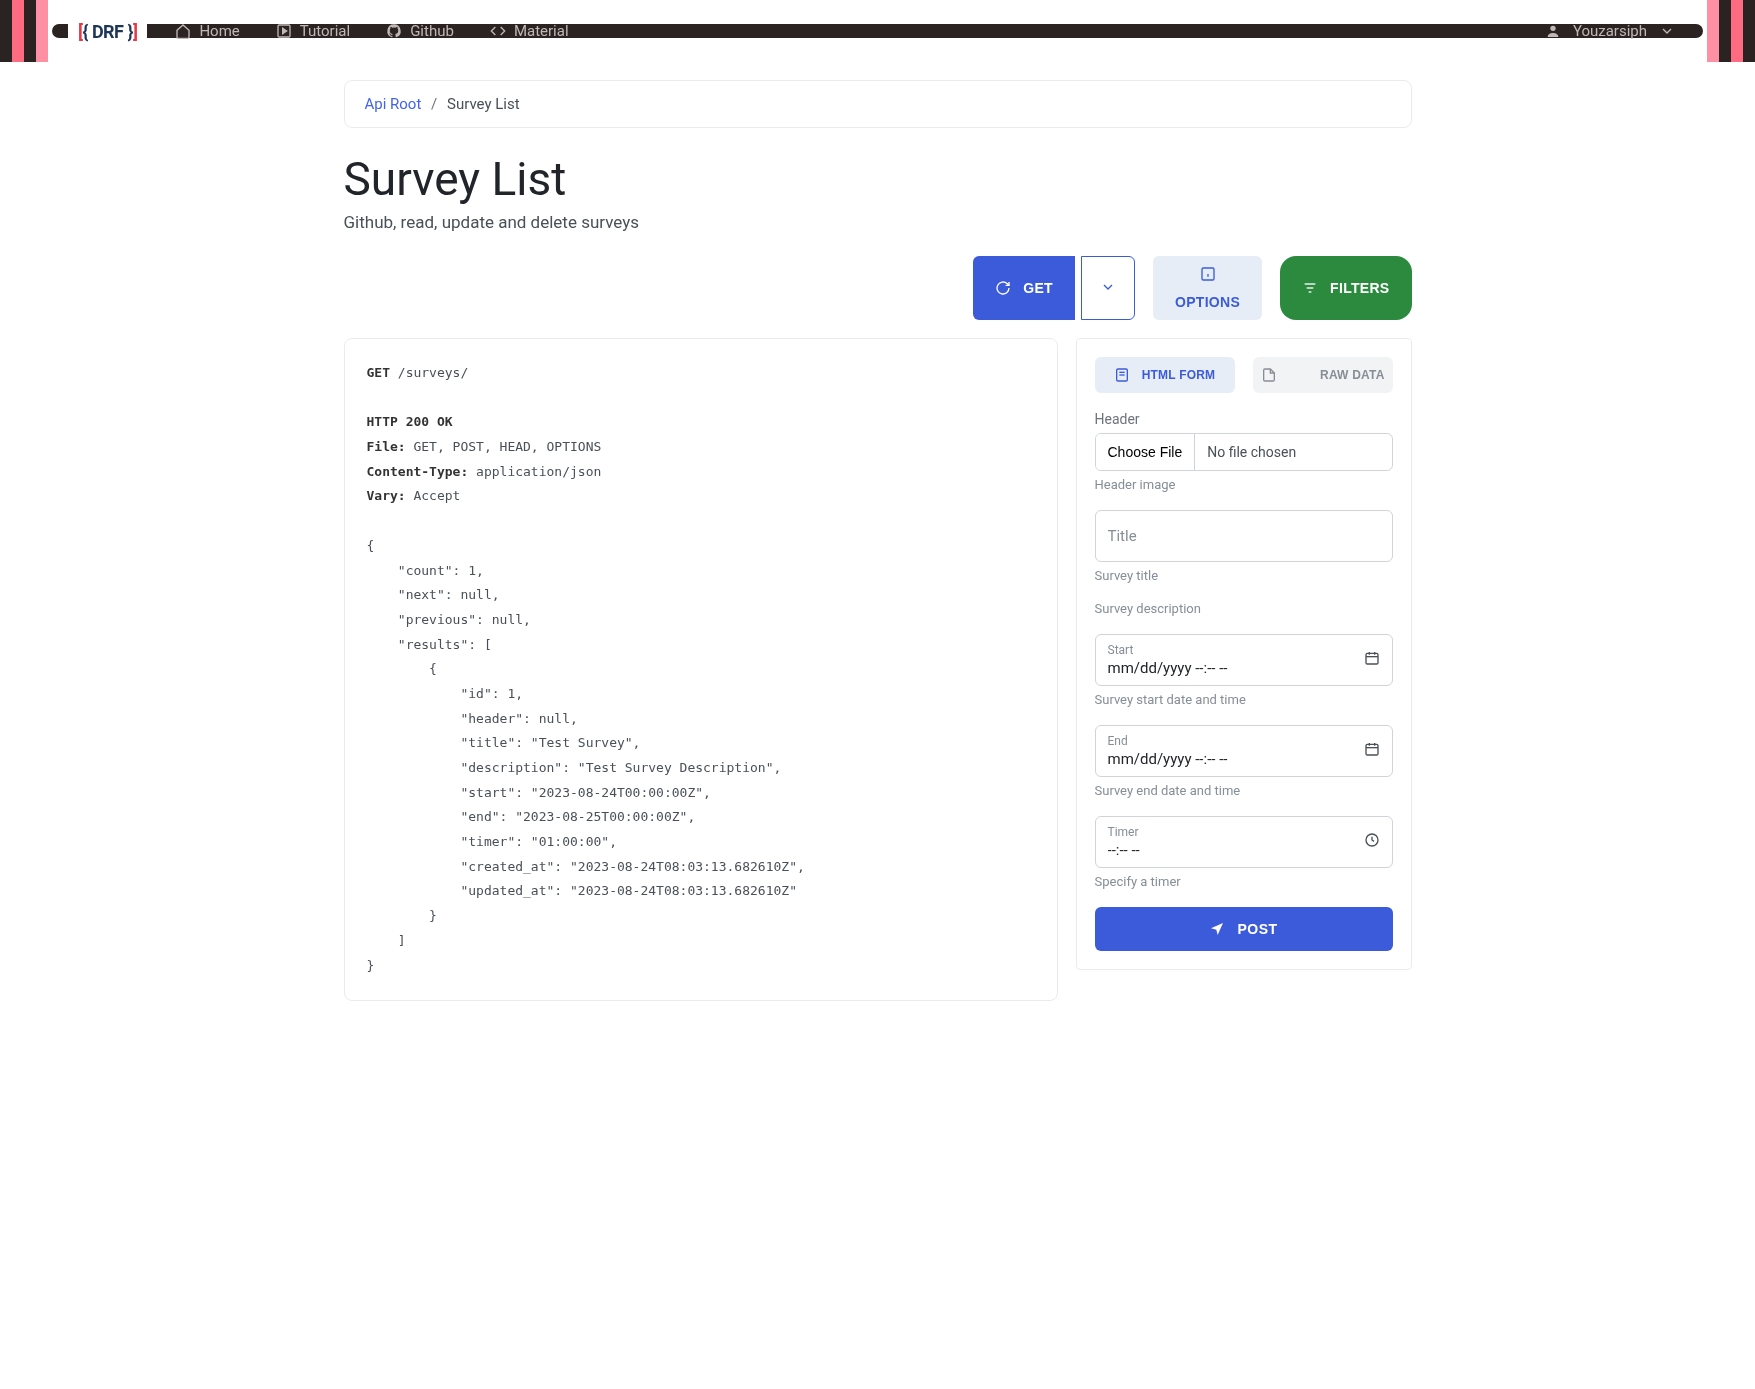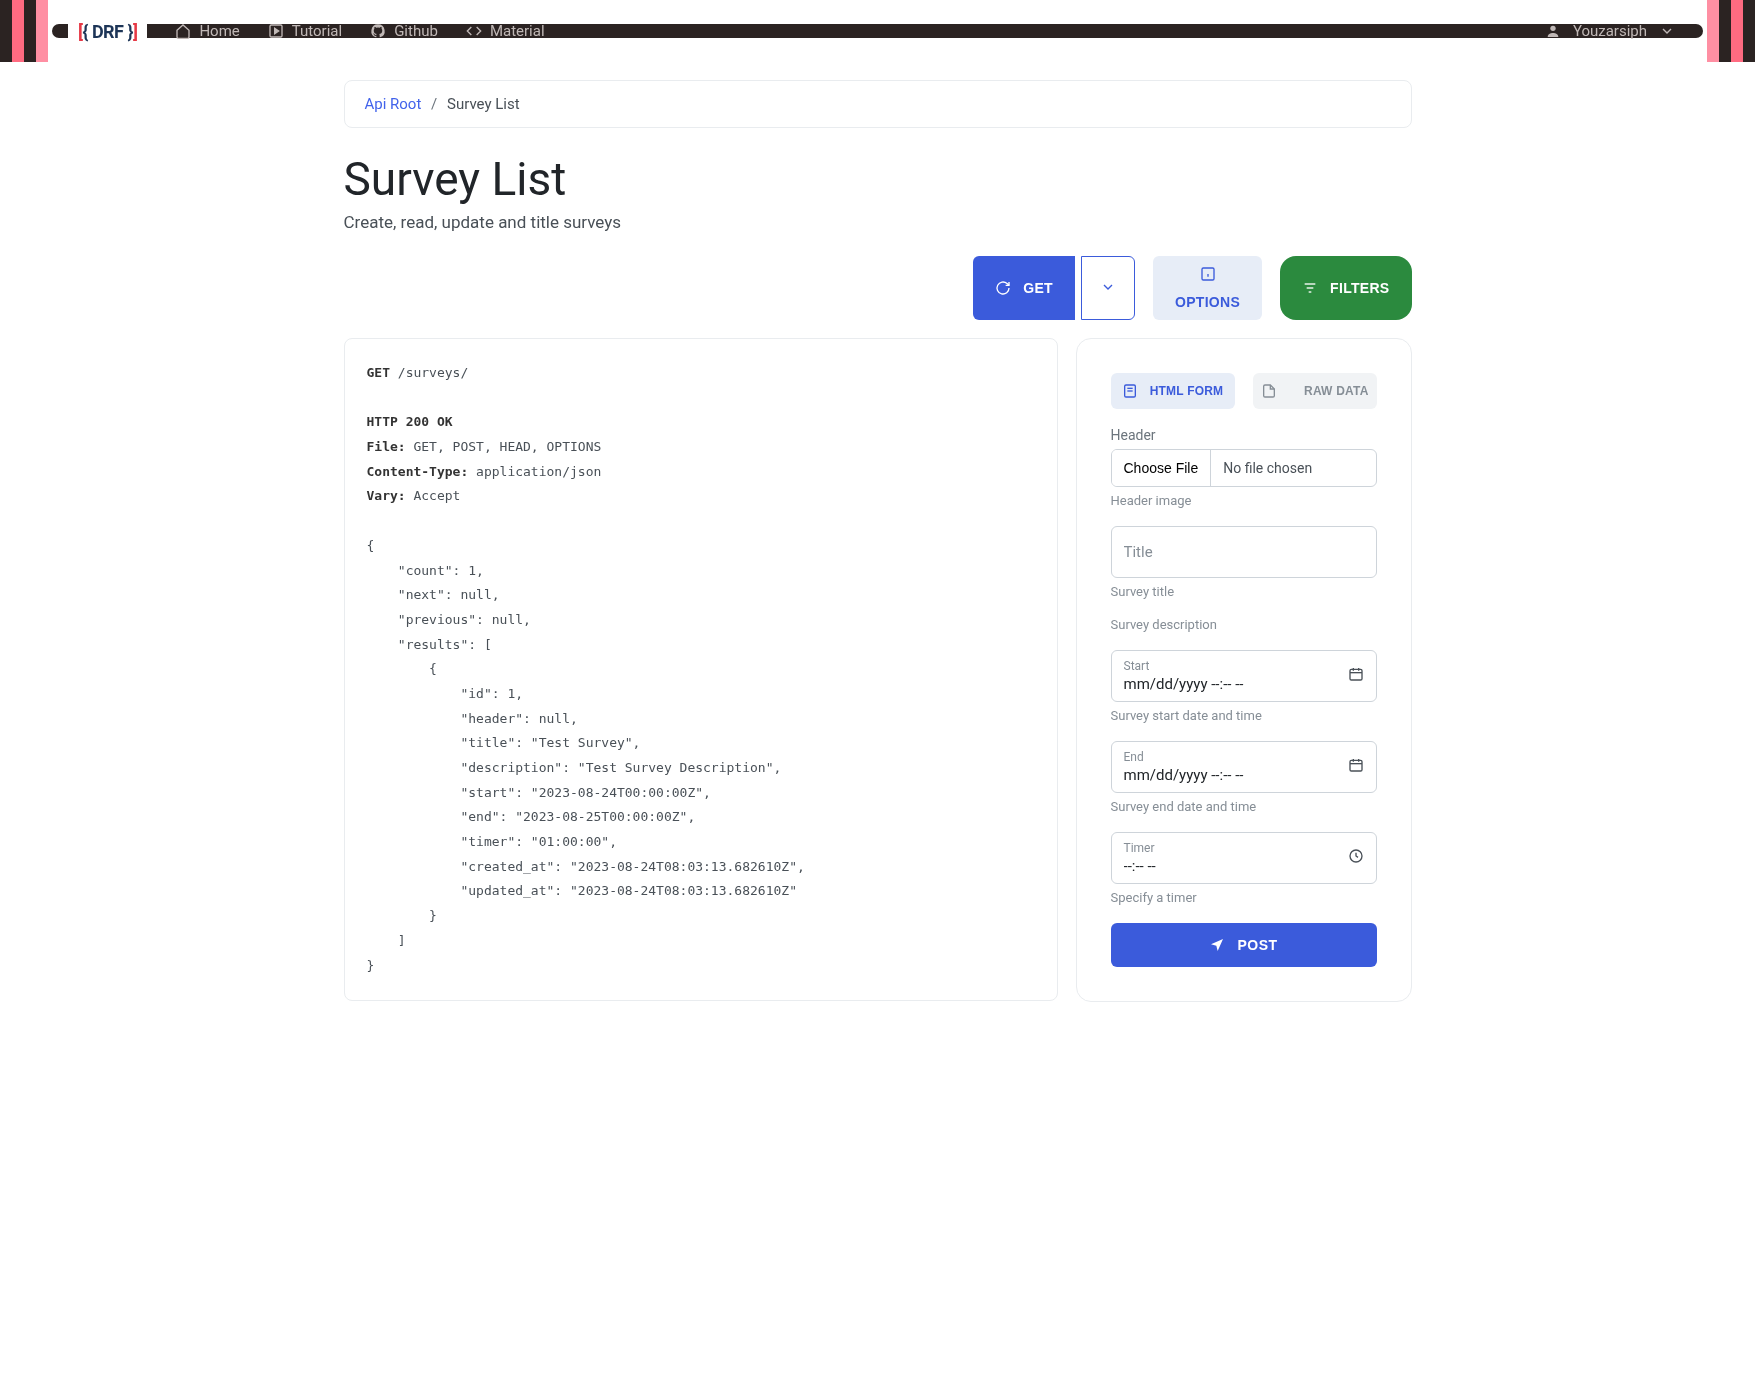--- a/index.html
+++ b/index.html
@@ -4,21 +4,21 @@
 <style>
 * { box-sizing: border-box; margin: 0; padding: 0; }
 body { font-family: -apple-system, BlinkMacSystemFont, "Segoe UI", Roboto, sans-serif; background: #fff; color: #212529; }
 
 .top-stripe { display: flex; height: 62px; }
 .stripe-seg { width: 12px; }
 .navbar { flex: 1; background: #2b2322; display: flex; align-items: center; padding: 0 16px; border-radius: 8px; margin: 24px 4px; }
 .logo { background: #fff; border-radius: 6px; padding: 4px 10px; font-weight: 700; font-size: 18px; letter-spacing: -0.5px; }
 .logo .b1 { color: #e63946; }
 .logo .b2 { color: #1d3557; }
-.nav-links { display: flex; align-items: center; margin-left: 16px; gap: 4px; }
+.nav-links { display: flex; align-items: center; margin-left: 16px; gap: 12px; }
 .nav-link { display: flex; align-items: center; gap: 8px; color: #c0b8b6; text-decoration: none; padding: 8px 12px; font-size: 15px; cursor: pointer; }
 .nav-spacer { flex: 1; }
 .nav-user { display: flex; align-items: center; gap: 12px; color: #c0b8b6; font-size: 15px; cursor: pointer; padding: 8px 12px; }
 
 .container { max-width: 1100px; margin: 0 auto; padding: 0 16px; }
 
 .breadcrumb-card { background: #fff; border: 1px solid #e9ecef; border-radius: 8px; padding: 14px 20px; margin-top: 18px; font-size: 15px; }
 .breadcrumb-card a { color: #4263eb; text-decoration: none; }
 .breadcrumb-card .sep { color: #6c757d; margin: 0 6px; }
 .breadcrumb-card .current { color: #495057; }
@@ -34,21 +34,21 @@
 .btn-dropdown { border: 1px solid #3b5bdb; background: #fff; border-radius: 0 6px 6px 0; padding: 10px 18px; margin-left: 6px; }
 .btn-dropdown svg { stroke: #3b5bdb; }
 .btn-light { background: #e7edf7; color: #3b5bdb; flex-direction: column; }
 .btn-success { background: #2b8a3e; color: #fff; border-radius: 16px; }
 
 .main-row { display: flex; gap: 18px; margin-top: 18px; align-items: flex-start; }
 .response-card { flex: 1; background: #fff; border: 1px solid #e9ecef; border-radius: 8px; padding: 22px; font-family: "SFMono-Regular", Consolas, monospace; font-size: 13px; line-height: 1.9; color: #495057; overflow: auto; }
 .response-card .kw { font-weight: 700; color: #333; }
 .response-card pre { white-space: pre; }
 
-.form-card { width: 336px; background: #fff; border: 1px solid #e9ecef; border-radius: 15px; padding: 34px; }
+.form-card { width: 336px; background: #fff; border: 1px solid #e9ecef; border-radius: 4px; padding: 18px; }
 .form-tabs { display: flex; gap: 18px; margin-bottom: 18px; }
 .form-tab { flex: 1; display: flex; align-items: center; justify-content: center; gap: 12px; padding: 10px 8px; border-radius: 6px; font-size: 12px; font-weight: 600; letter-spacing: 0.2px; cursor: pointer; border: none; }
 .form-tab.active { background: #e7edf7; color: #3b5bdb; }
 .form-tab.inactive { background: #f1f3f5; color: #868e96; justify-content: space-between; }
 
 .form-group { margin-bottom: 18px; }
 .form-label-top { font-size: 14px; color: #6c757d; margin-bottom: 6px; display: block; }
 .file-row { display: flex; border: 1px solid #ced4da; border-radius: 6px; overflow: hidden; }
 .file-btn { background: #fff; border: none; border-right: 1px solid #ced4da; padding: 10px 12px; font-size: 14px; cursor: pointer; }
 .file-text { flex: 1; padding: 10px 12px; font-size: 14px; color: #495057; }
@@ -124,21 +124,21 @@
 
 <div class="container">
 
   <div class="breadcrumb-card">
     <a>Api Root</a>
     <span class="sep">/</span>
     <span class="current">Survey List</span>
   </div>
 
   <h1 class="page-title">Survey List</h1>
-  <p class="page-desc">Create, read, update and title surveys</p>
+  <p class="page-desc">Github, read, update and delete surveys</p>
 
   <div class="action-row">
     <div class="btn-group">
       <button class="btn btn-primary">
         <svg class="ico" viewBox="0 0 24 24" fill="none" stroke="currentColor" stroke-width="2">
             <path d="M21 12a9 9 0 1 1-3-6.7L21 8"></path>
             <polyline points="21 3 21 8 16 8"></polyline>
           </svg>
         <span>GET</span>
       </button>

